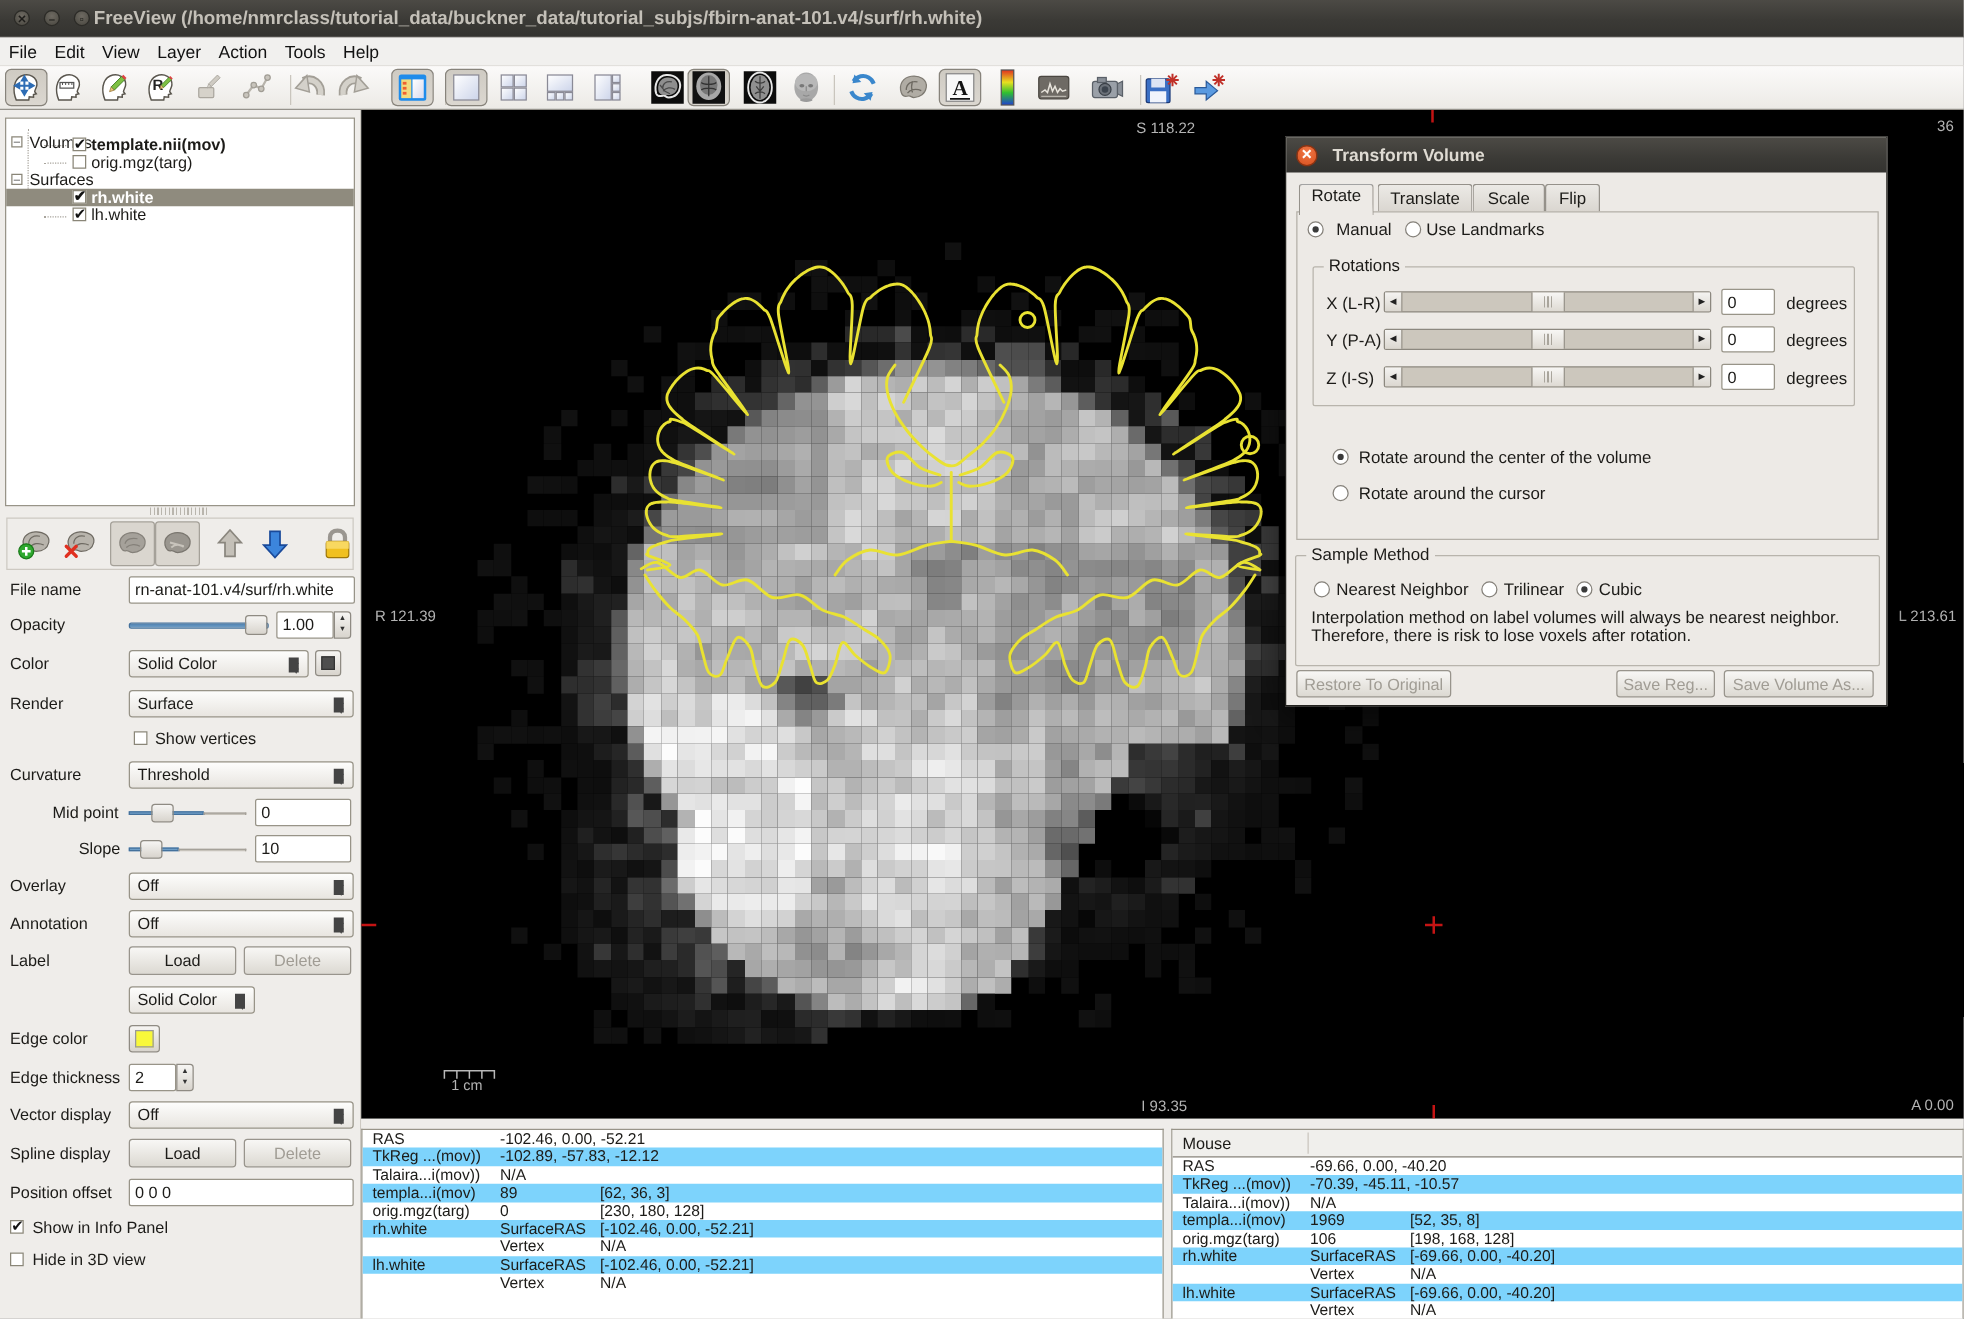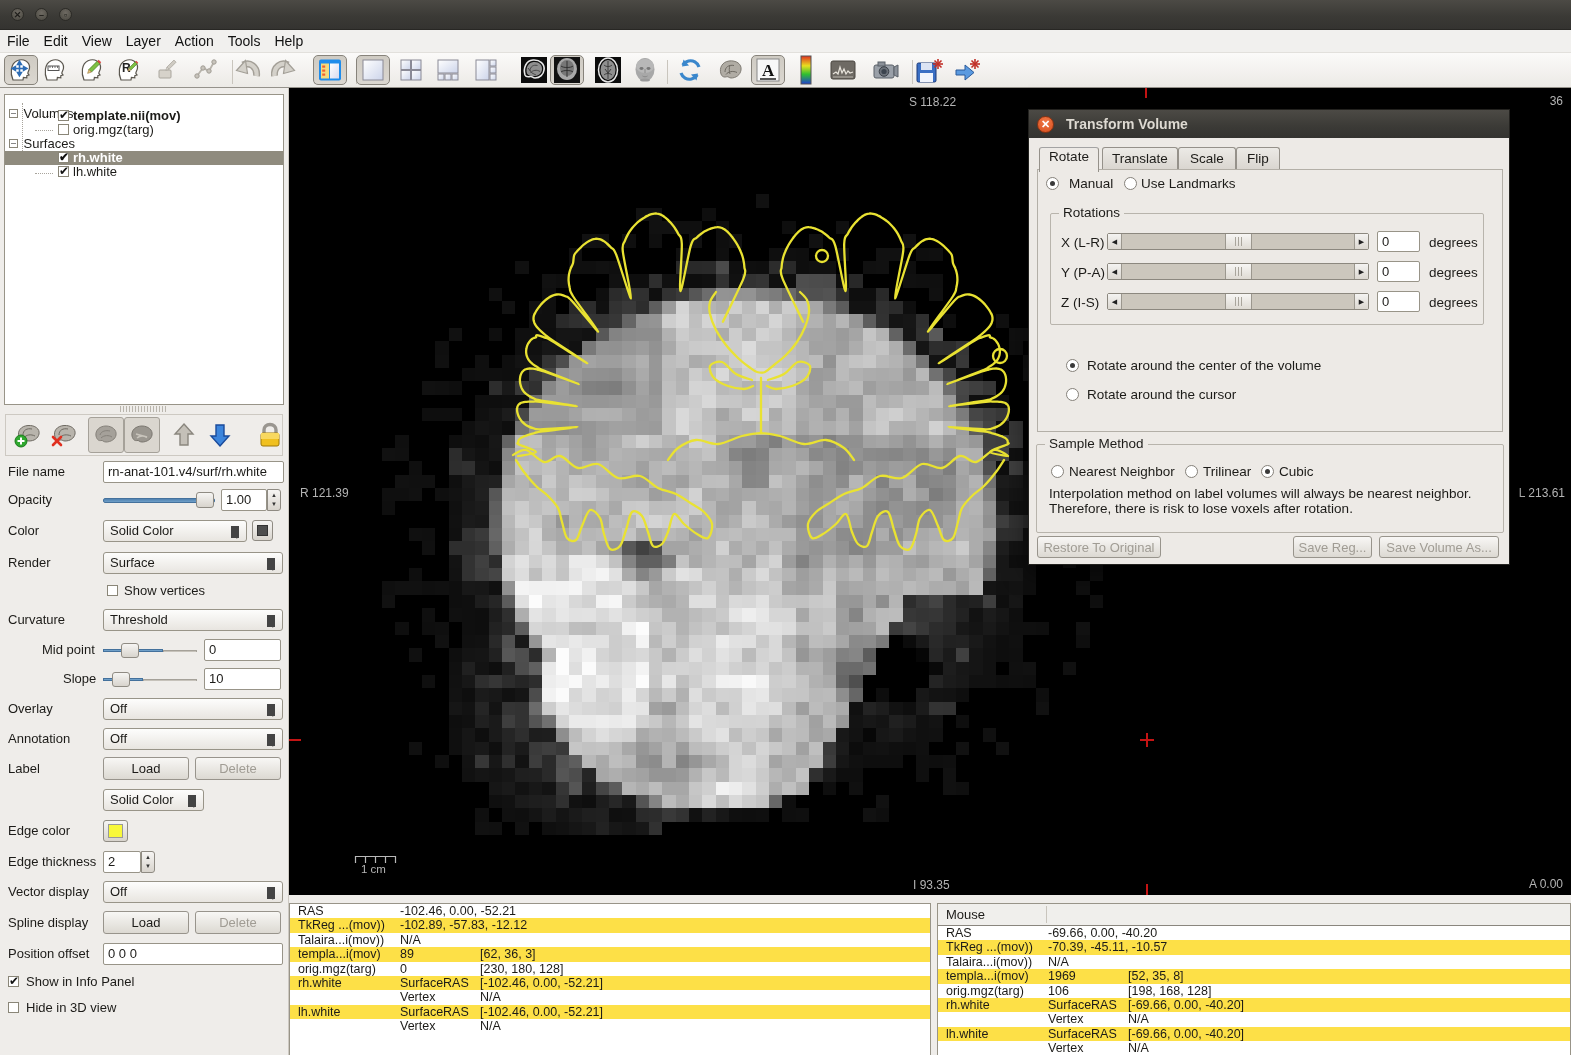--- a/index.html
+++ b/index.html
@@ -58,28 +58,29 @@
 .sbar .la{left:0;border-right:1px solid #9b978e}
 .sbar .ra{right:0;border-left:1px solid #9b978e}
 .sbar .thumb{position:absolute;top:0;width:27px;height:15px;background:linear-gradient(#f7f6f4,#dedad3);border-left:1px solid #9b978e;border-right:1px solid #9b978e}
 .sbar .thumb:after{content:"";position:absolute;left:9px;top:3px;width:8px;height:9px;background:repeating-linear-gradient(90deg,#a9a59c 0 1px,transparent 1px 3px)}
 
 #infowrap{left:289px;top:895px;width:1282px;height:160px;background:#efedea}
 .ipanel{position:absolute;top:8px;height:152px;background:#fff;border:1px solid #989488;border-bottom:none;font-size:13px;overflow:hidden}
 .ihead{height:22px;background:#f0efec;border-bottom:1px solid #8a867e;line-height:21px;padding-left:8px;position:relative}
 .ihead:after{content:"";position:absolute;left:108px;top:2px;bottom:2px;width:1px;background:#c9c5bd}
 .irow{height:14.4px;line-height:14.2px;white-space:nowrap;position:relative;font-size:12.5px}
-.irow.alt{background:#fde047}
+.irow.alt{background:#7dd3fc}
 .c1{position:absolute;left:8px}.c2{position:absolute;left:110px}.c3{position:absolute;left:190px}
 </style></head><body>
 
 <div class="abs" id="titlebar">
   <div class="tbtn" style="left:11px">✕</div>
   <div class="tbtn" style="left:35px">–</div>
   <div class="tbtn" style="left:59px">▫</div>
+  <div id="title-text">FreeView (/home/nmrclass/tutorial_data/buckner_data/tutorial_subjs/fbirn-anat-101.v4/surf/rh.white)</div>
 </div>
 
 <div class="abs" id="menubar">
   <span>File</span>
     <span>Edit</span>
     <span>View</span>
     <span>Layer</span>
     <span>Action</span>
     <span>Tools</span>
     <span>Help</span>

